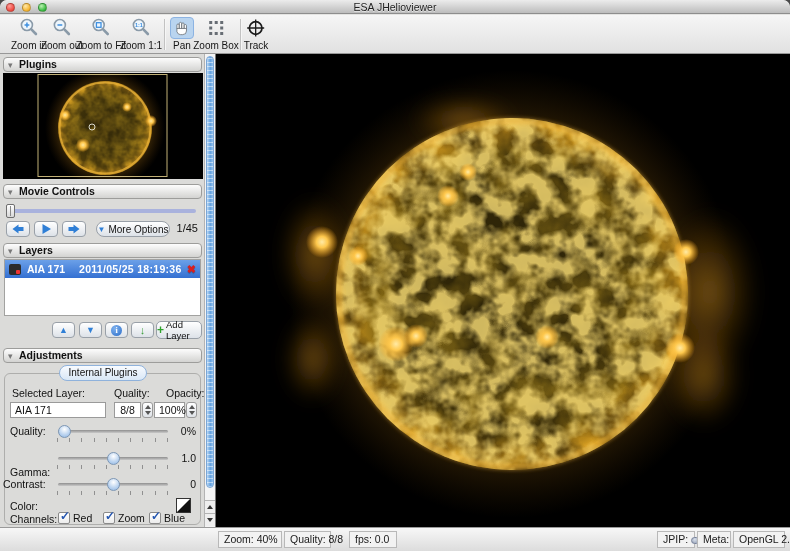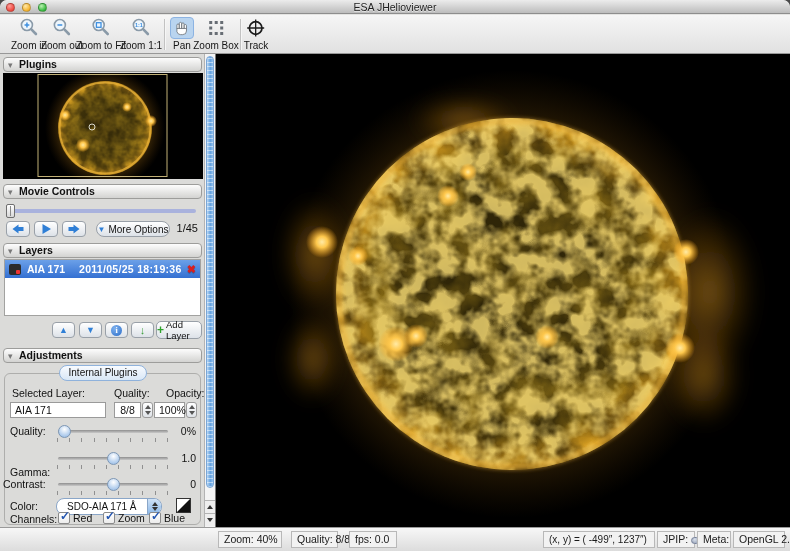--- a/index.html
+++ b/index.html
@@ -430,27 +430,20 @@
       <span class="adj-value" style="left:172px; top:398px; width:24px">1.0</span>
 
       <span class="adj-label" style="left:3px; top:424px">Contrast:</span>
       <div class="slider-track" style="left:58px; top:429px">
         <div class="slider-thumb" style="left:49px"></div>
       </div>
       <div class="ticks" style="left:57px; top:437px"></div>
       <span class="adj-value" style="left:172px; top:424px; width:24px">0</span>
 
       <span class="adj-label" style="left:10px; top:446px">Color:</span>
-      <div class="popup" style="top:444px">
-        <span>SDO-AIA 171 Å</span>
-        <span class="cap">
-            <i class="u"></i>
-            <i class="d"></i>
-          </span>
-      </div>
       <div class="invert-btn" style="top:444px"></div>
 
       <span class="adj-label" style="left:10px; top:459px">Channels:</span>
       <span class="cb" style="left:58px; top:458px">
         <span class="cbbox">
             <span class="cbcheck">✓</span>
           </span>
         <span class="cblabel">Red</span>
       </span>
       <span class="cb" style="left:103px; top:458px">
@@ -540,23 +533,22 @@
         <circle cx="470" cy="198" r="13" fill="url(#gSpot)"></circle>
         <circle cx="464" cy="294" r="15" fill="url(#gSpot)"></circle>
         <circle cx="252" cy="118" r="9" fill="url(#gSpot)"></circle>
         <circle cx="331" cy="283" r="12" fill="url(#gSpot)"></circle>
       </svg>
     </div>
   </div>
 
   <div class="statusbar">
     <div class="sb-cell" style="left:218px; width:64px">Zoom: 40%</div>
-    <div class="sb-cell" style="left:291px; width:47px">Quality: 8/8</div>
+    <div class="sb-cell" style="left:284px; width:47px">Quality: 8/8</div>
     <div class="sb-cell" style="left:349px; width:48px">fps: 0.0</div>
-    <div class="sb-cell" style="left:543px; width:112px; font-size:10px">(x, y) = ( -499″,  1237″)</div>
     <div class="sb-cell" style="left:657px; width:38px">
       <span>JPIP:</span>
       <span class="led"></span>
     </div>
     <div class="sb-cell" style="left:697px; width:34px">
       <span>Meta:</span>
       <span class="meta-check">✓</span>
     </div>
     <div class="sb-cell" style="left:733px; width:52px">OpenGL 2.1</div>
   </div>

